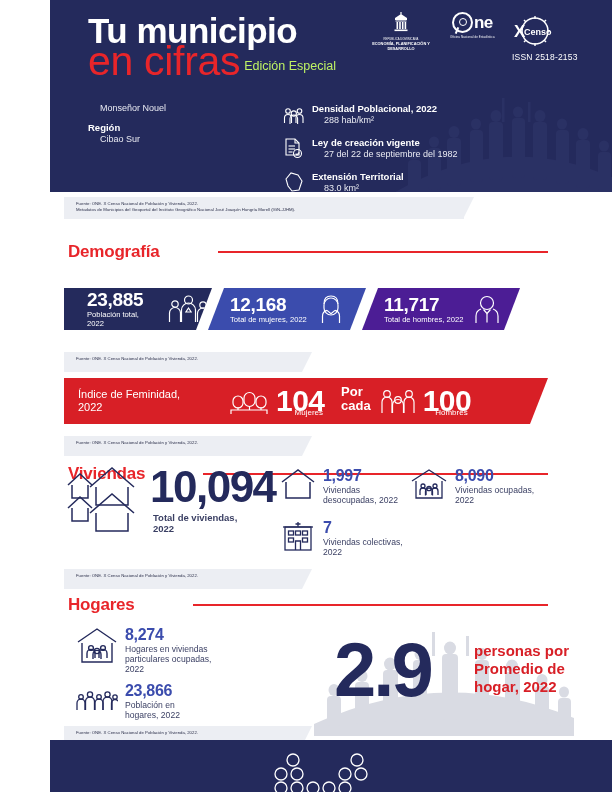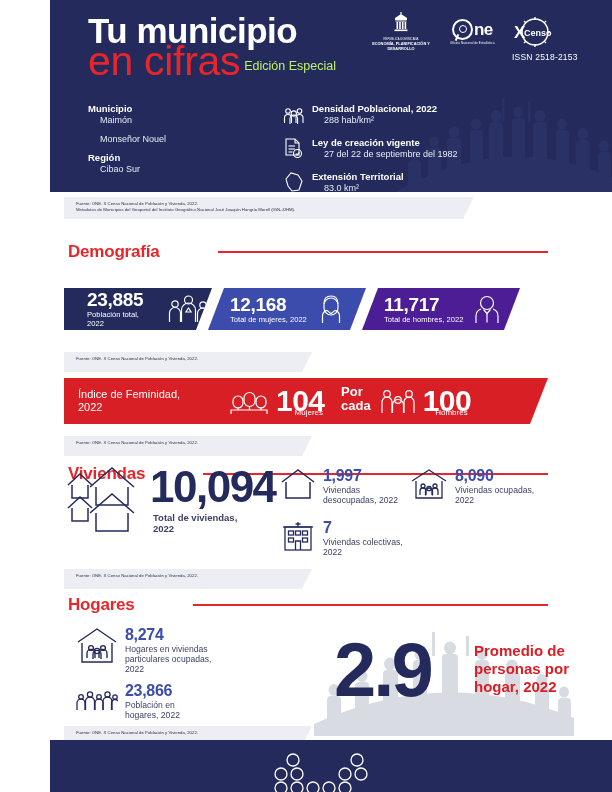--- a/index.html
+++ b/index.html
@@ -29,21 +29,21 @@
   }
   .t2row{display:flex;align-items:flex-end;margin-top:-6px;}
   .t2{
     font-size:41px;color:#e8252a;line-height:34px;letter-spacing:-0.3px;
   }
   .t3{
     font-size:12.5px;color:#bef264;margin-left:4px;margin-bottom:5px;
     font-weight:400;
   }
 
-  .logos{position:absolute;left:315px;top:12px;display:flex;align-items:center;gap:13px;}
+  .logos{position:absolute;left:315px;top:12px;display:flex;gap:13px;}
   .logo-gob{display:flex;flex-direction:column;align-items:center;width:72px;color:#fff;}
   .logo-gob .shield{width:26px;height:24px;}
   .logo-gob .l1{font-size:2.7px;letter-spacing:.1px;margin-top:1.5px;text-align:center;line-height:3.4px;}
   .logo-gob .l2{font-size:3.9px;font-weight:700;text-align:center;line-height:4.6px;margin-top:1.5px;}
   .logo-one{display:flex;flex-direction:column;align-items:center;}
   .logo-one .row{display:flex;align-items:center;}
   .one-o{
     width:17px;height:17px;border:2.1px solid #fff;border-radius:50%;
     position:relative;
   }
@@ -247,24 +247,20 @@
             <text x="16" y="23" font-family="Liberation Sans, sans-serif" font-size="9" font-weight="bold" fill="#fff">Censo</text>
           </svg>
         </div>
       </div>
 
       <div style="position:absolute;left:462px;top:52px;font-size:8.5px;color:#fff;letter-spacing:.2px;">ISSN  2518-2153</div>
 
       <div class="info">
         <div class="ico-col" style="visibility:hidden;width:0;margin:0;"></div>
         <div class="info-col left">
-          <div class="info-item">
-            <div class="info-lbl">Municipio</div>
-            <div class="info-val">Maimón</div>
-          </div>
           <div class="info-item">
             <div class="info-val">Monseñor Nouel</div>
           </div>
           <div class="info-item">
             <div class="info-lbl">Región</div>
             <div class="info-val">Cibao Sur</div>
           </div>
         </div>
 
         <div class="ico-col" style="margin-left:10px;gap:12px;">
@@ -607,22 +603,22 @@
           <ellipse cx="228" cy="54" rx="5.5" ry="6"></ellipse>
             <rect x="221" y="60" width="14" height="38" rx="4"></rect>
           <ellipse cx="250" cy="66" rx="5" ry="5.5"></ellipse>
             <rect x="244" y="72" width="13" height="28" rx="4"></rect>
           <rect x="118" y="6" width="3" height="24"></rect>
           <rect x="152" y="10" width="3" height="20"></rect>
         </g>
       </svg>
       <div class="avg-num">2.9</div>
       <div class="avg-lbl">
+        <div>personas por</div>
         <div>Promedio de</div>
-        <div>personas por</div>
         <div>hogar, 2022</div>
       </div>
     </div>
   </div>
 
   <div class="srcbar" style="left:64px;top:726px;width:238px;">
     <div>Fuente: ONE. X Censo Nacional de Población y Vivienda, 2022.</div>
   </div>
 
   <div class="footer">

